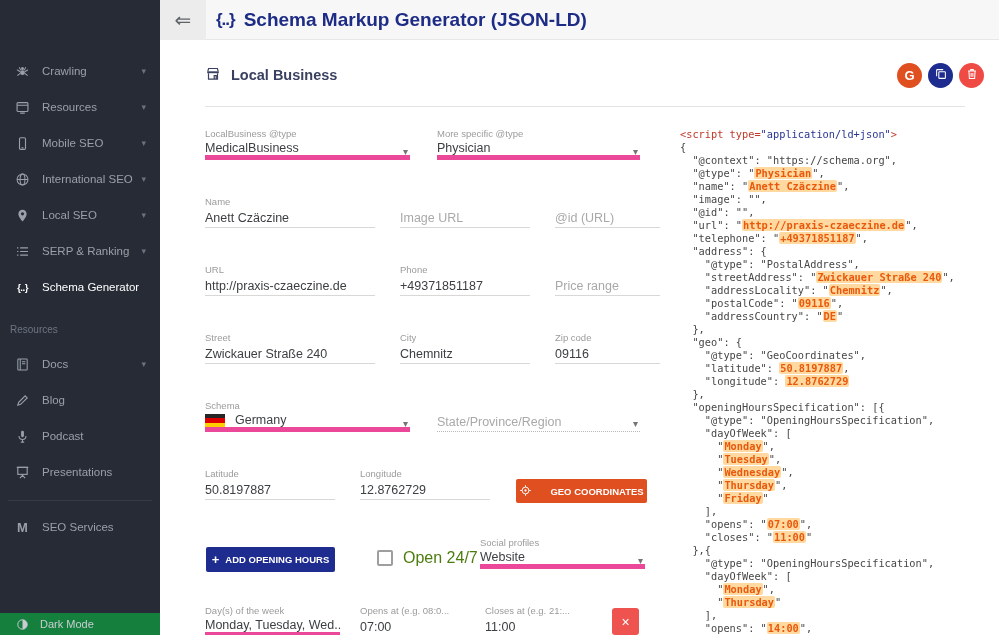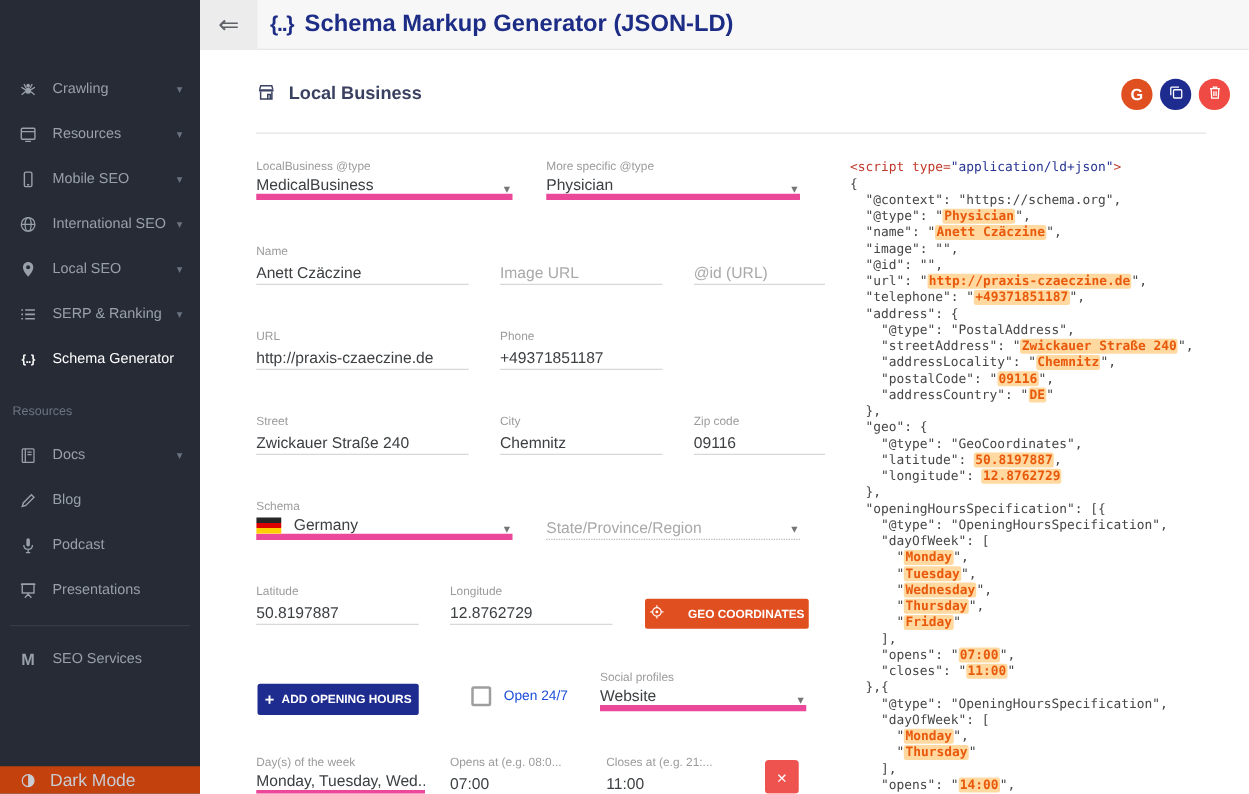--- a/index.html
+++ b/index.html
@@ -22,22 +22,22 @@
   .s-item .ic svg { width:15px; height:15px; }
   .s-item .ic .tco { font-size:9.5px; font-weight:bold; letter-spacing:-0.5px; }
   .s-item .ic .tcm { font-size:13px; font-weight:bold; }
   .s-item .lb { white-space:nowrap; }
   .s-item .ch { margin-left:auto; font-size:9px; color:#6a7280; }
   #nav-main { position:absolute; top:53px; left:0; right:0; }
   .res-label { position:absolute; top:324px; left:10px; font-size:10px; color:#6e7582; }
   #nav-res { position:absolute; top:346px; left:0; right:0; }
   .side-divider { position:absolute; top:500px; left:8px; right:8px; height:1px; background:#353b47; }
   #nav-svc { position:absolute; top:509px; left:0; right:0; }
-  .side-footer { position:absolute; bottom:0; left:0; right:0; height:22px; background:#c2410c;
-    display:flex; align-items:center; padding-left:16px; color:#c9ccd3; font-size:14px; cursor:pointer; }
+  .side-footer { position:absolute; bottom:0; left:0; right:0; height:22px; background:#15803d;
+    display:flex; align-items:center; padding-left:16px; color:#c9ccd3; font-size:11px; cursor:pointer; }
   .side-footer .ic { width:14px; height:14px; margin-right:10px; display:flex; align-items:center; }
   .side-footer svg { width:13px; height:13px; }
 
   
   .main { position:absolute; left:160px; top:0; right:0; bottom:0; }
   header { position:absolute; top:0; left:0; right:0; height:40px; background:#f7f7f8;
     border-bottom:1px solid #e7e7e7; display:flex; align-items:center; }
   .collapse-btn { width:46px; height:40px; background:#ececec; display:flex; align-items:center;
     justify-content:center; cursor:pointer; color:#5f6368; font-size:20px; }
   .page-title { display:flex; align-items:center; margin-left:10px; color:#1d2c85;
@@ -76,21 +76,21 @@
     display:flex; align-items:center; justify-content:center; gap:18px;
     font-family:"Liberation Sans", sans-serif; }
   .geo-btn svg { width:13px; height:13px; }
   .add-btn { position:absolute; left:46px; top:507px; width:129px; height:25px; background:#1e2b8f;
     color:#fff; border:none; border-radius:2px; font-weight:bold; font-size:9.5px; cursor:pointer;
     display:flex; align-items:center; justify-content:center; gap:6px;
     font-family:"Liberation Sans", sans-serif; }
   .add-btn .plus { font-size:13px; font-weight:bold; }
   .chk-row { position:absolute; left:217px; top:509px; display:flex; align-items:center; }
   .chk { width:16px; height:16px; border:2px solid #9e9e9e; border-radius:2px; cursor:pointer; }
-  .chk-lbl { margin-left:10px; font-size:11px; color:#1d4ed8; }
+  .chk-lbl { margin-left:10px; font-size:16px; color:#4d7c0f; }
   .rm-btn { position:absolute; left:452px; top:568px; width:27px; height:27px; background:#ef5350;
     border:none; border-radius:3px; color:#fff; font-size:14px; cursor:pointer;
     display:flex; align-items:center; justify-content:center; }
 
   
   #code { position:absolute; left:520px; top:88px; width:440px; }
   .cl { font-family:"DejaVu Sans Mono", monospace; font-size:10.3px; line-height:13px;
     white-space:pre; }
   .tk-p { color:#464646; }
   .tk-t { color:#c0392b; }
@@ -293,20 +293,23 @@
         <div class="val ph">@id (URL)</div>
       </div>
 
       <div class="fld" style="left:45px; top:224px; width:170px;">
         <div class="lbl">URL</div>
         <div class="val">http://praxis-czaeczine.de</div>
       </div>
       <div class="fld" style="left:240px; top:224px; width:130px;">
         <div class="lbl">Phone</div>
         <div class="val">+49371851187</div>
+      </div>
+      <div class="fld" style="left:395px; top:224px; width:105px;">
+        <div class="val ph">Price range</div>
       </div>
 
       <div class="fld" style="left:45px; top:292px; width:170px;">
         <div class="lbl">Street</div>
         <div class="val">Zwickauer Straße 240</div>
       </div>
       <div class="fld" style="left:240px; top:292px; width:130px;">
         <div class="lbl">City</div>
         <div class="val">Chemnitz</div>
       </div>

